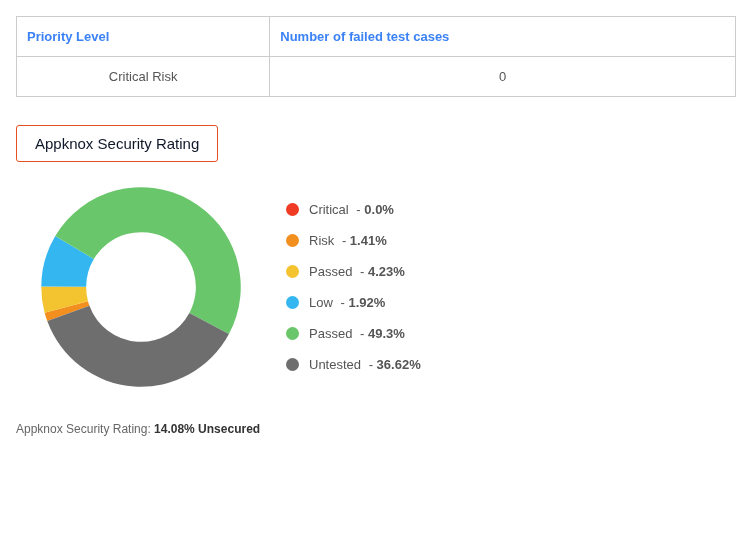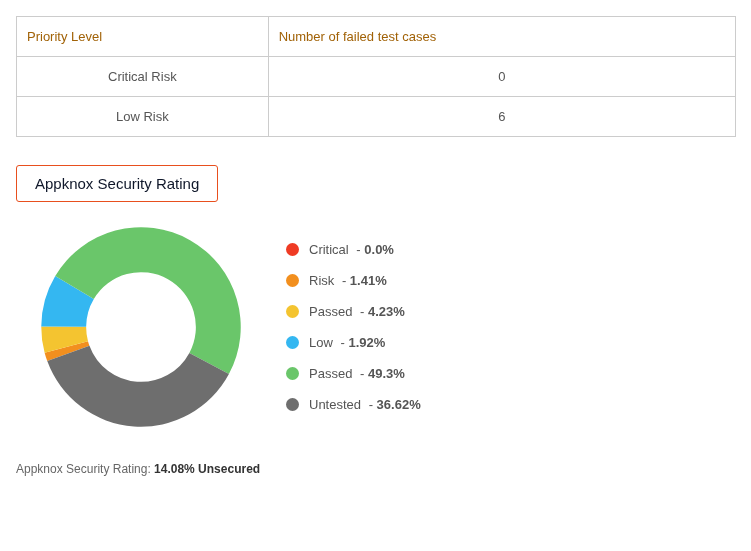--- a/index.html
+++ b/index.html
@@ -15,22 +15,22 @@
       width: 720px;
       border-collapse: collapse;
       margin-bottom: 28px;
     }
     th, td {
       border: 1px solid #ccc;
       padding: 12px 10px;
       text-align: left;
     }
     th {
-      font-weight: 400;
-      color: #a16207;
+      font-weight: 700;
+      color: #3b82f6;
       background: #fff;
       margin-left: 16px;
     }
     td {
       color: #555;
       text-align: center;
     }
     .rating-badge {
       display: inline-block;
       border: 1px solid #e84f1e;
@@ -90,24 +90,20 @@
     <tr>
       <th>Priority Level</th>
       <th>Number of failed test cases</th>
     </tr>
   </thead>
   <tbody>
     <tr>
       <td>Critical Risk</td>
       <td>0</td>
     </tr>
-    <tr>
-      <td>Low Risk</td>
-      <td>6</td>
-    </tr>
   </tbody>
 </table>
 
 <div class="rating-badge">Appknox Security Rating</div>
 
 <div class="chart-area">
   <div class="donut-wrap">
     <svg id="donut-svg" viewBox="0 0 200 200" width="210" height="210">
         <path d="M 10.72920102533871 132.49191361593853 A 95 95 0 0 1 8.20472946782212 124.46688185944986 L 49.51260120730216 113.45678502269742 A 52.25000000000001 52.25000000000001 0 0 0 50.901060563936284 117.87055248876621 Z" fill="#f28f1e"></path>
         <path d="M 8.20472946782212 124.46688185944986 A 95 95 0 0 1 5.001319393593263 99.49931742399065 L 47.750725666476285 99.72462458319485 A 52.25000000000001 52.25000000000001 0 0 0 49.51260120730216 113.45678502269742 Z" fill="#f4c430"></path>

